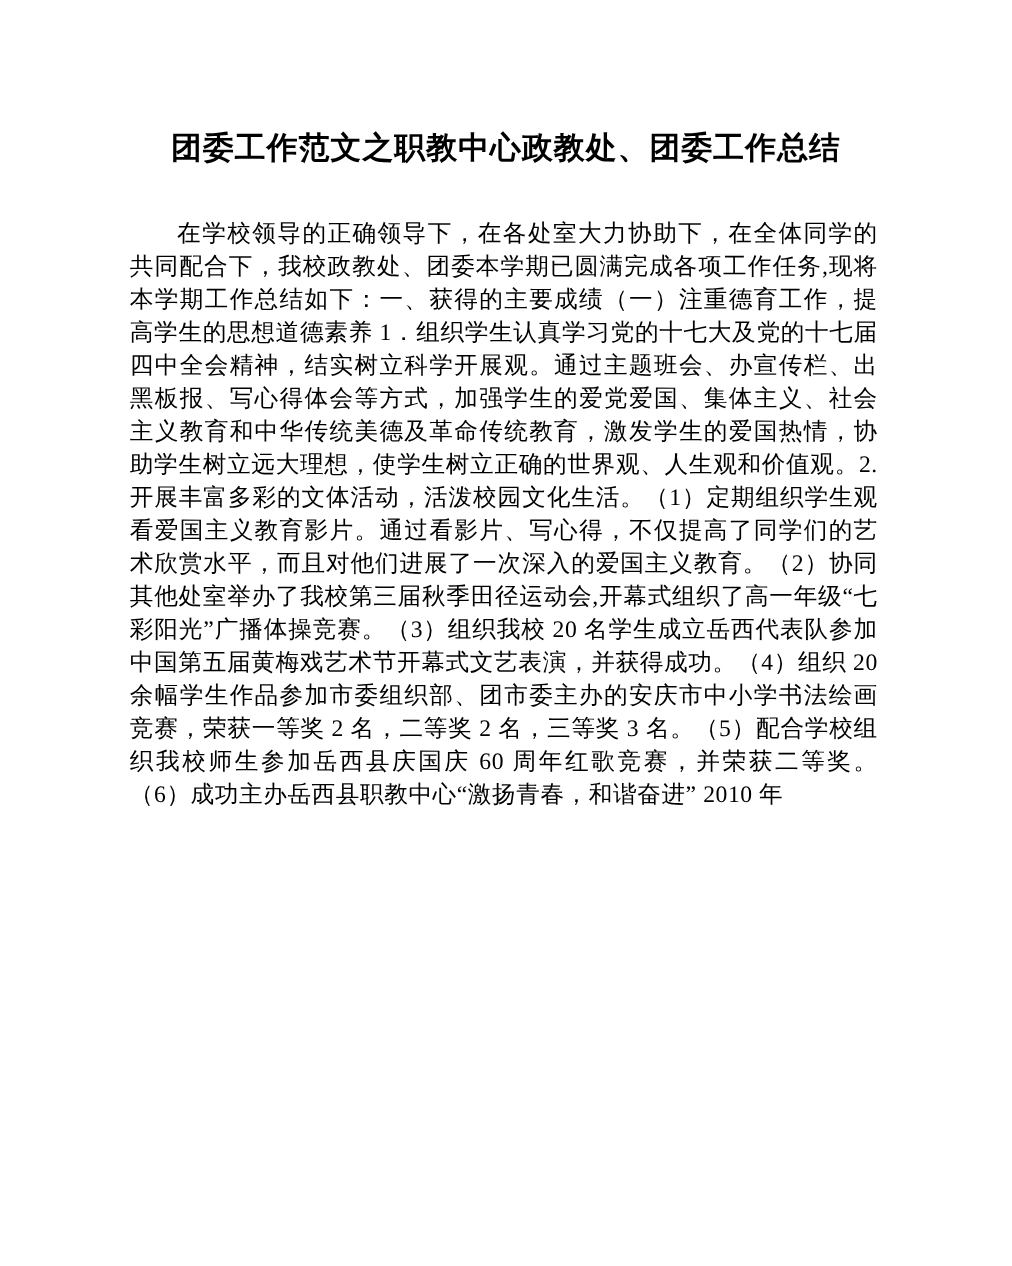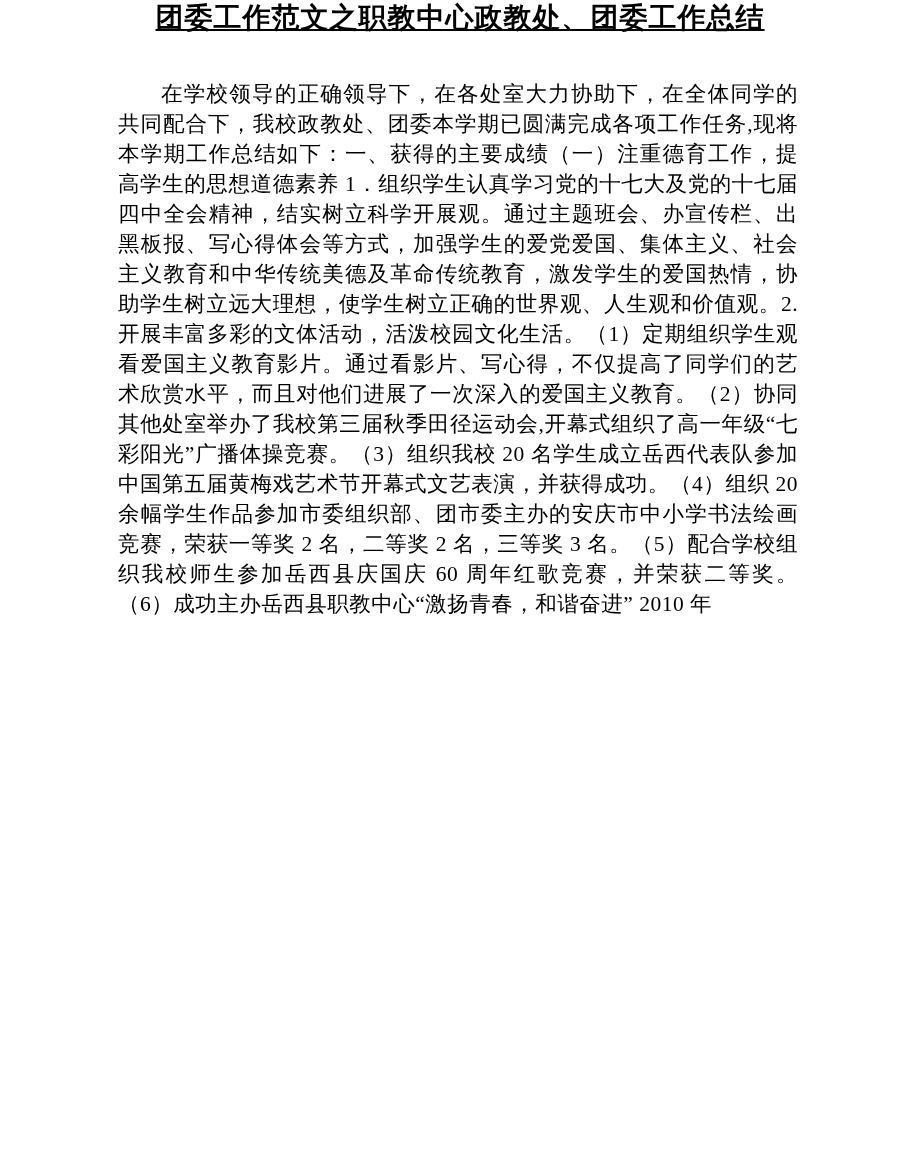--- a/index.html
+++ b/index.html
@@ -28,26 +28,26 @@
     white-space: nowrap;
     z-index: 0;
     user-select: none;
   }
   .doc-content {
     position: relative;
     z-index: 1;
   }
   .doc-title {
     margin: 0;
+    padding-top: 118px;
     text-align: center;
     font-size: 28px;
     font-weight: bold;
     letter-spacing: 1px;
     line-height: 1.3;
-    text-decoration: underline;
   }
   .doc-body {
     margin: 43px 122px 0 118px;
     font-size: 21.5px;
     line-height: 30px;
     text-align: justify;
     text-indent: 2em;
     letter-spacing: 0.5px;
   }
 </style>

